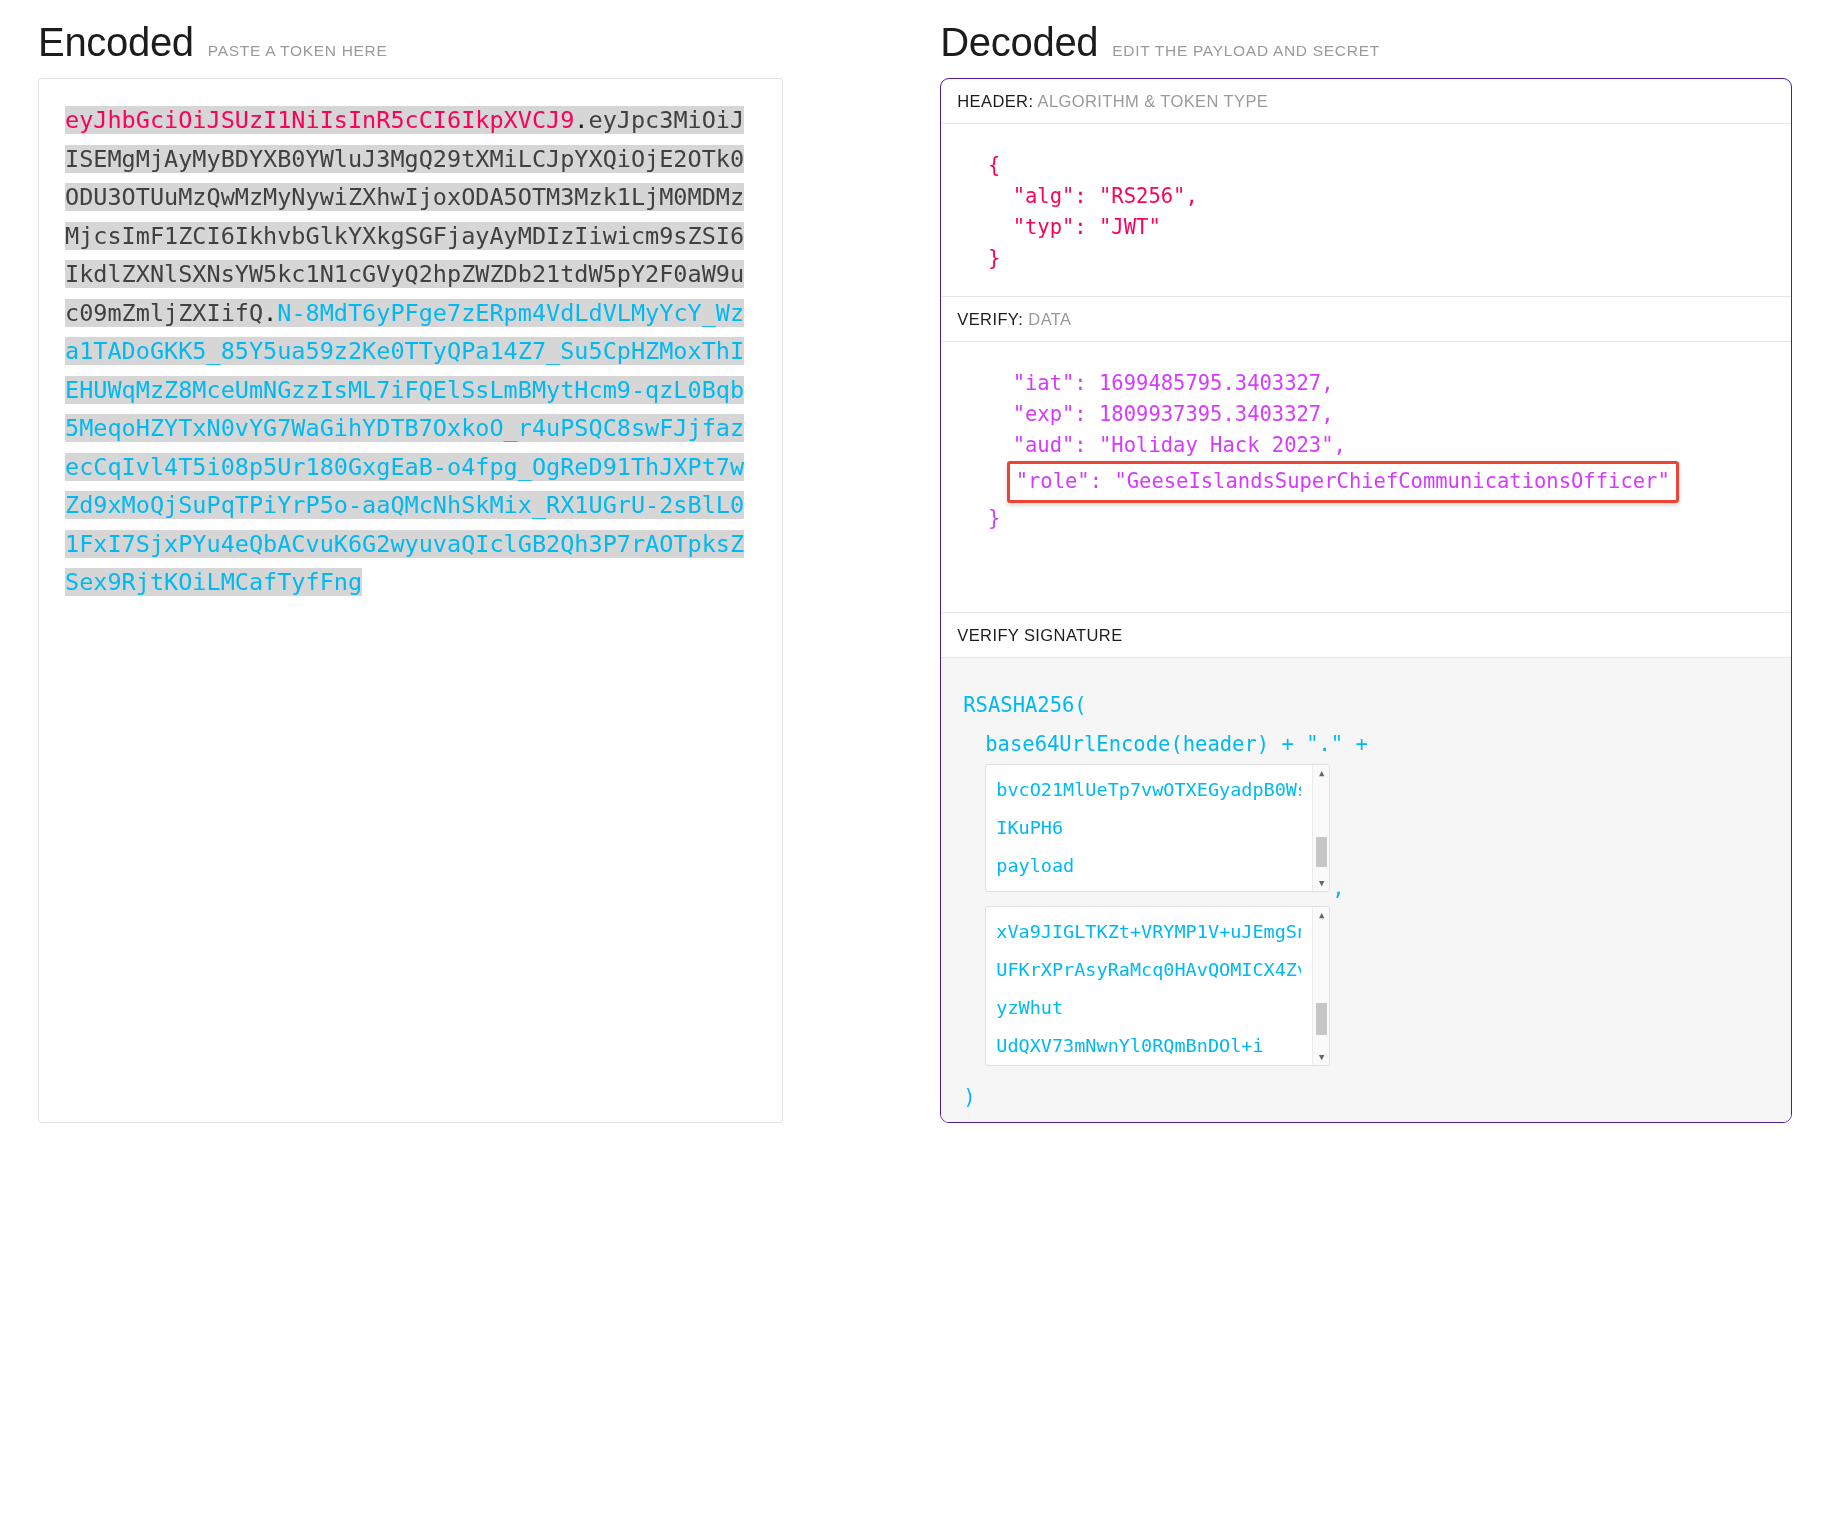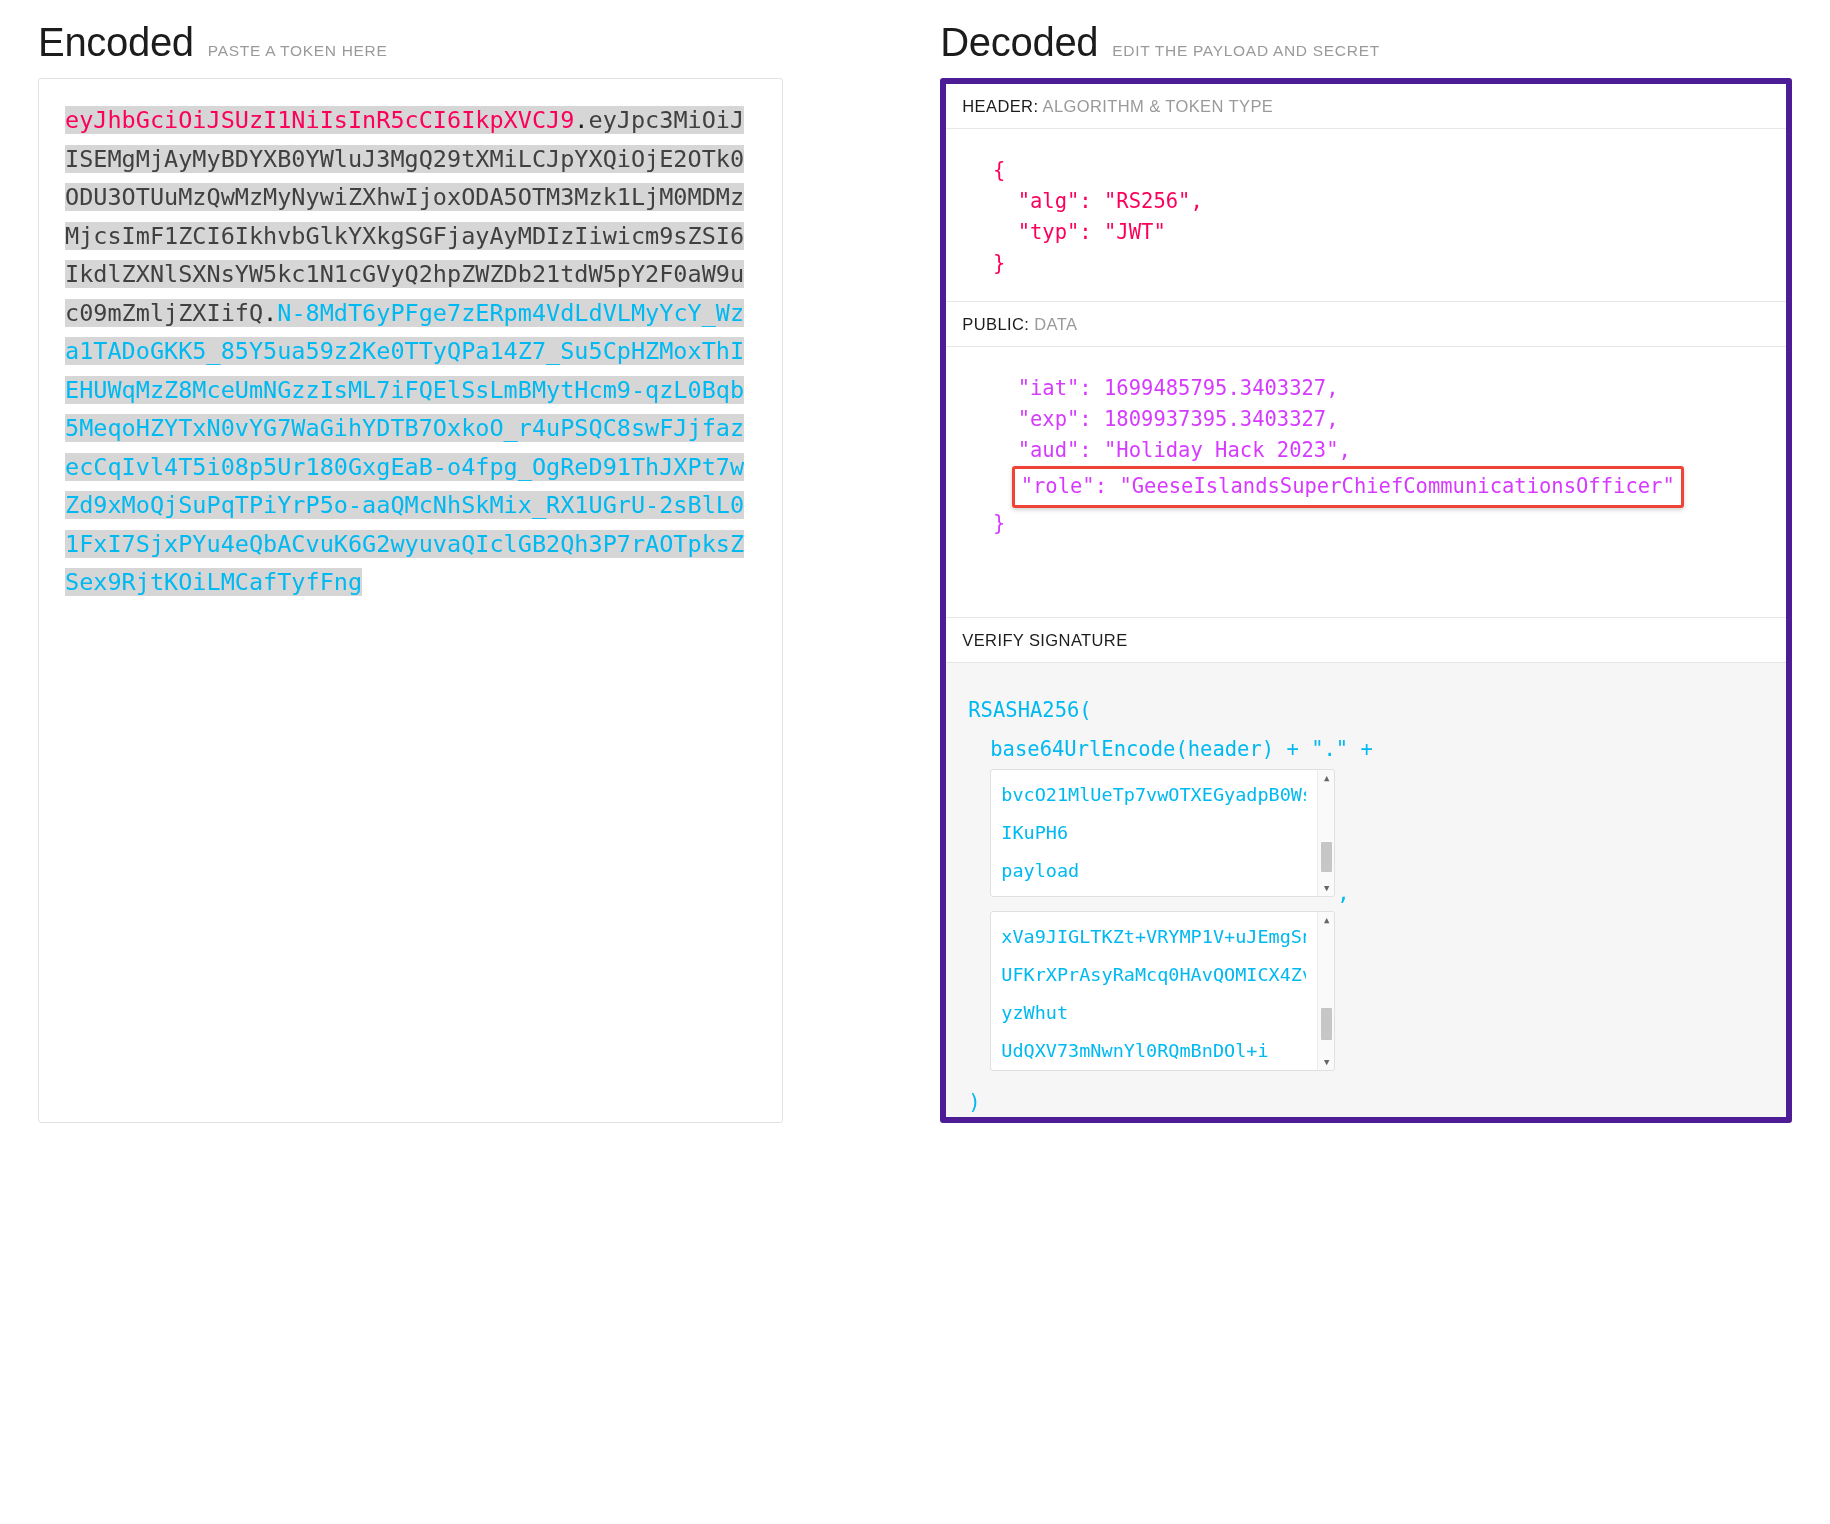--- a/index.html
+++ b/index.html
@@ -67,22 +67,22 @@
     box-decoration-break: clone;
     -webkit-box-decoration-break: clone;
   }
   .jwt-head { color: #fb015b; }
   .jwt-payload { color: #404040; }
   .jwt-sig { color: #00b9f1; }
   .jwt-dot { color: #1c1c1c; }
 
   
   .decoded-box {
-    border: 6px solid #4c1d95;
-    border-radius: 3px;
+    border: 1px solid #4c1d95;
+    border-radius: 9px;
     background: #fff;
     height: 1045px;
     overflow: hidden;
   }
   .dec-label {
     padding: 13px 16px 12px 16px;
     border-bottom: 1px solid #e6e6e6;
     font-size: 16.5px;
     letter-spacing: 0.4px;
   }
@@ -247,21 +247,21 @@
         <div class="dec-label">
           <span class="k">HEADER:</span>
           <span class="v">ALGORITHM &amp; TOKEN TYPE</span>
         </div>
         <div class="dec-body dec-header-body">  {
     "alg": "RS256",
     "typ": "JWT"
   }</div>
 
         <div class="dec-label" style="border-top:1px solid #e6e6e6;">
-          <span class="k">PUBLIC:</span>
+          <span class="k">VERIFY:</span>
           <span class="v">DATA</span>
         </div>
         <div class="dec-body dec-payload-body"><span>    "iat": 1699485795.3403327,</span>
 <span>    "exp": 1809937395.3403327,</span>
 <span>    "aud": "Holiday Hack 2023",</span>
     <span class="role-highlight"><span>"role": "GeeseIslandsSuperChiefCommunicationsOfficer"</span></span>
 <span>  }</span></div>
 
         <div class="sig-label">VERIFY SIGNATURE</div>
         <div class="sig-body">

